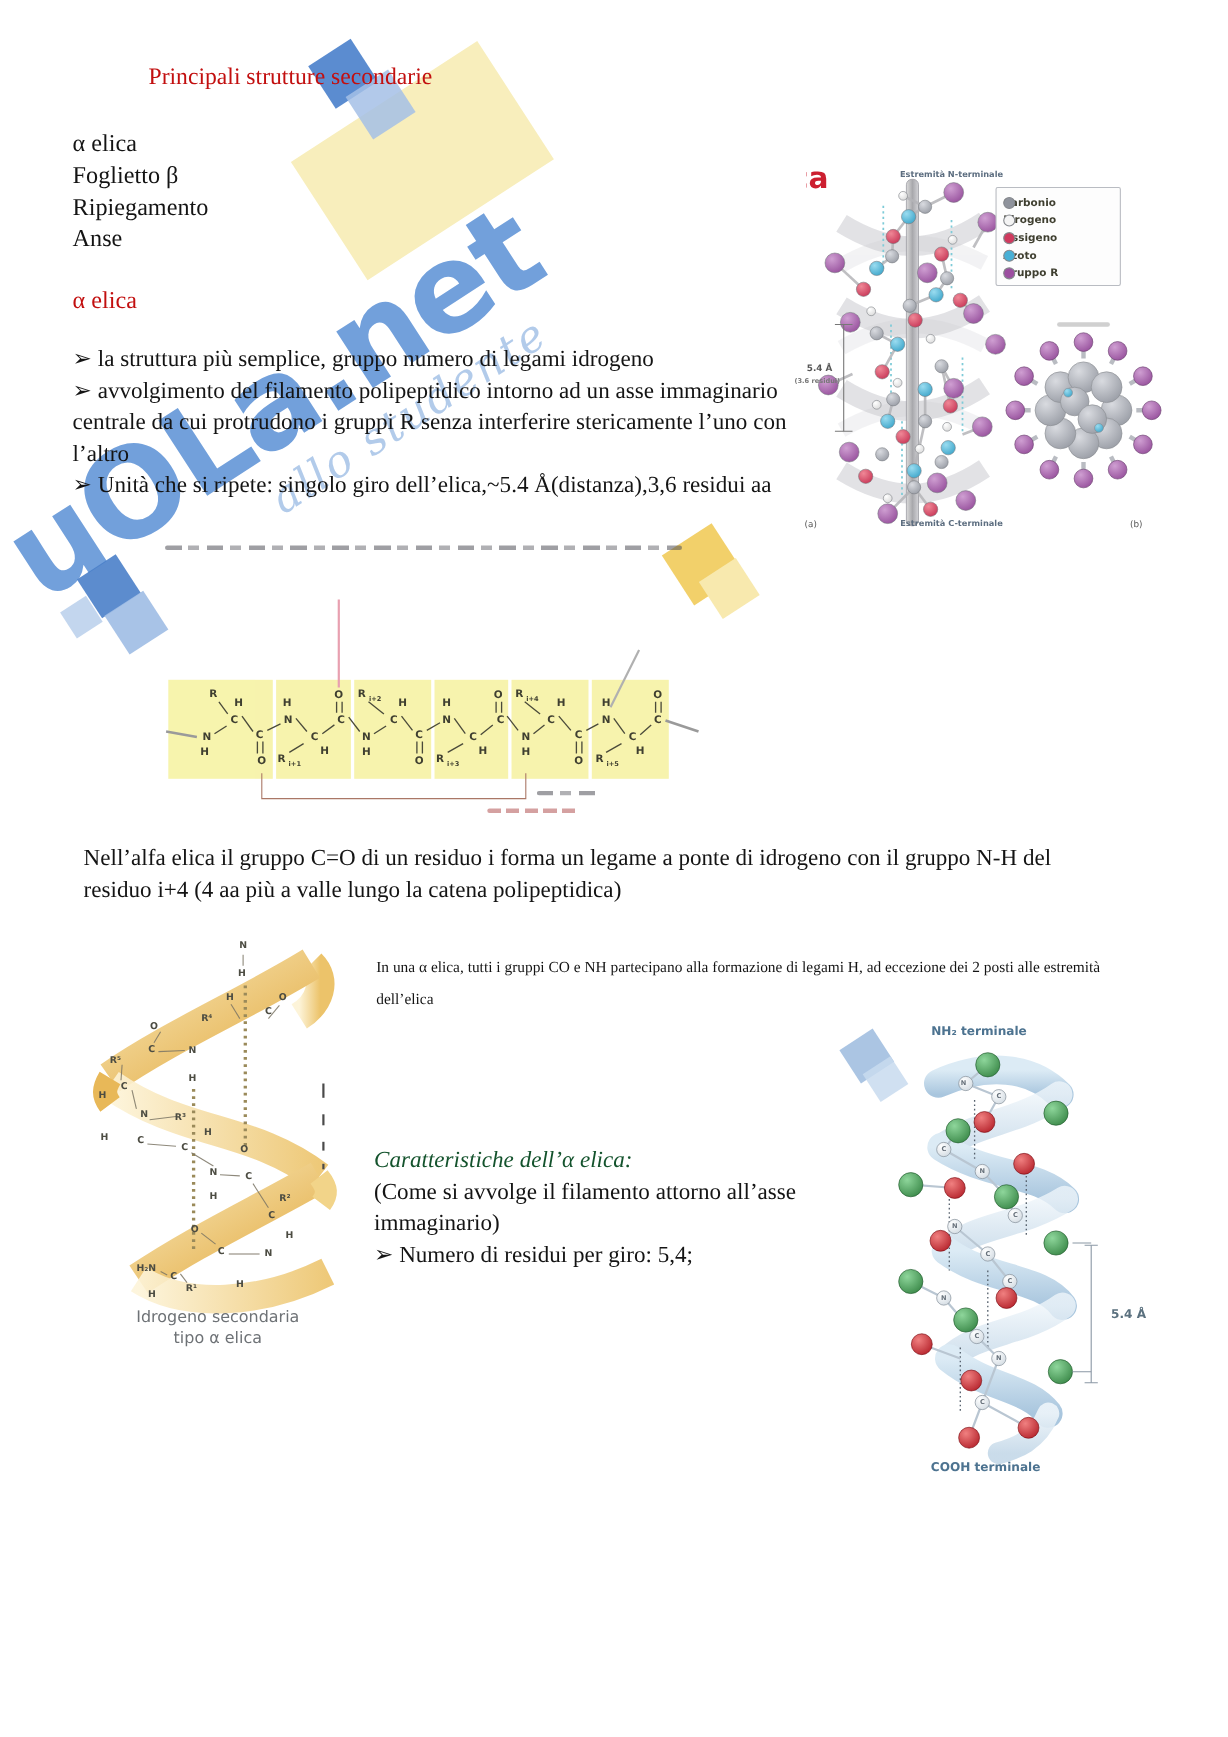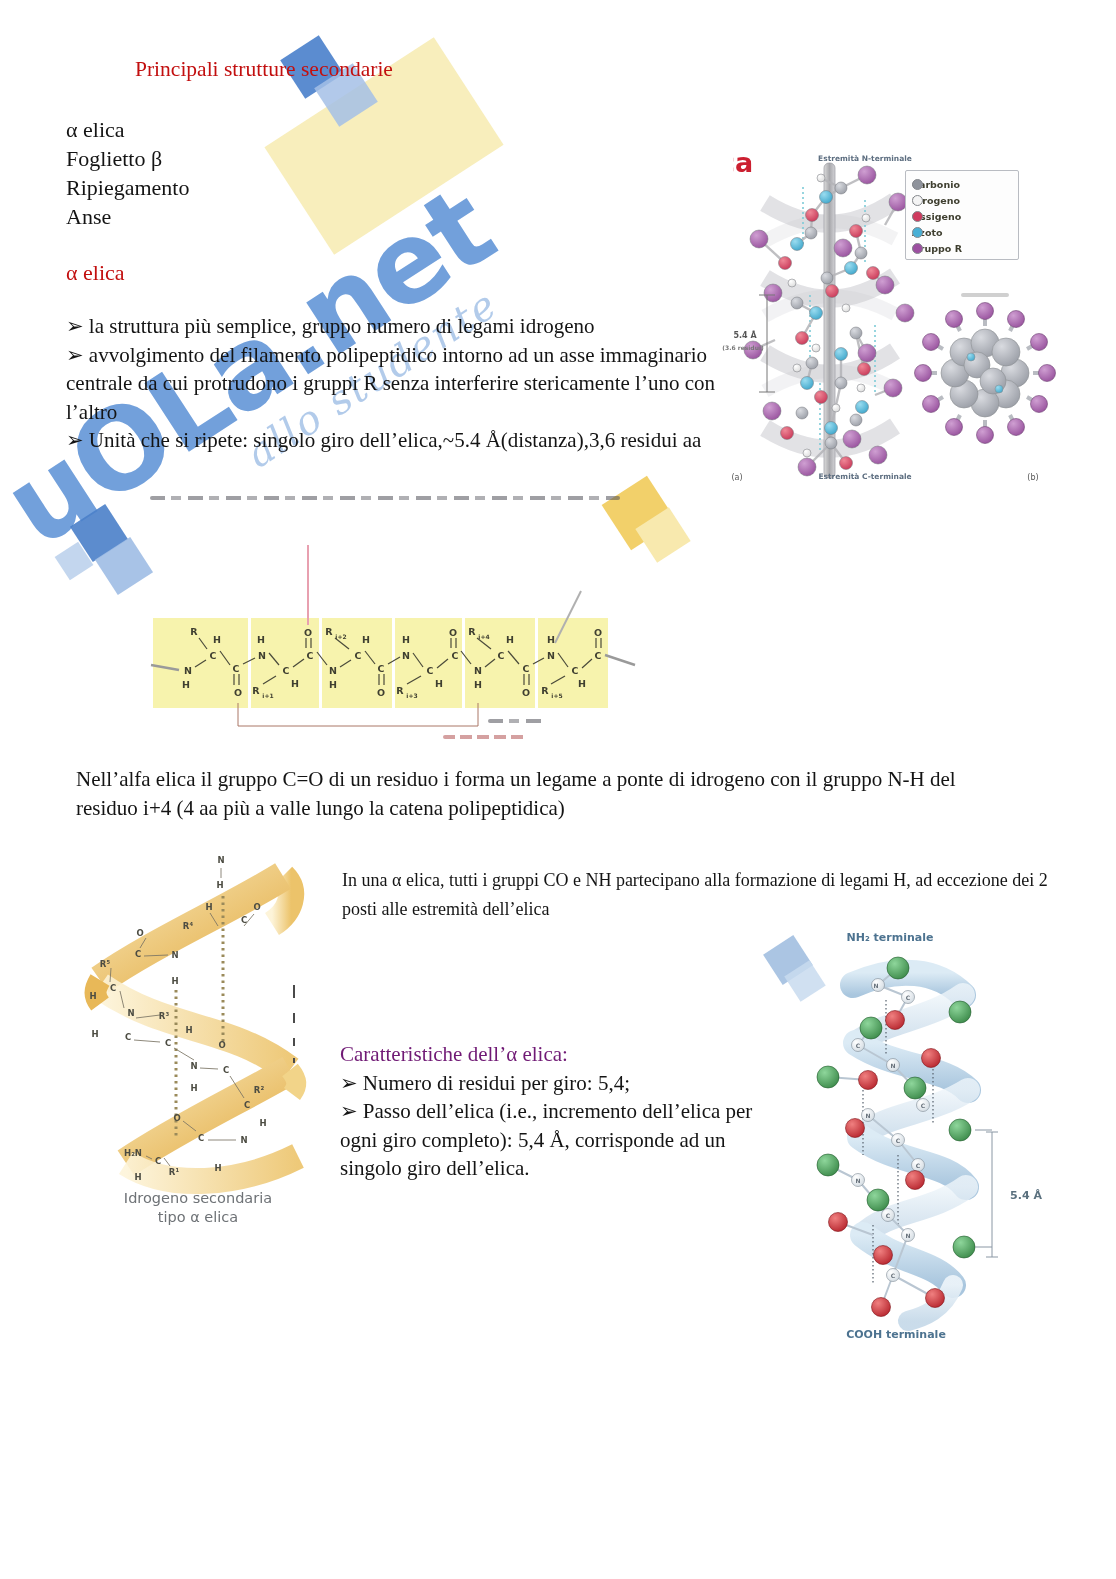--- a/index.html
+++ b/index.html
@@ -15,21 +15,21 @@
           color:#8ab0e0;opacity:.65;white-space:nowrap;}
   .wm-shape{position:absolute;}
   
   .abs{position:absolute;z-index:2;}
   .title{left:135px;top:57px;font-size:21.5px;font-weight:400;}
   .introlist{left:66px;top:115px;font-size:22px;line-height:29px;}
   .redhead{left:66px;top:260px;font-size:22px;}
   .bullets{left:66px;top:312px;width:676px;font-size:21px;line-height:28.5px;}
   .bullets p{margin:0;}
   .para1{left:76px;top:765px;width:892px;font-size:21px;line-height:29px;}
-  .para2{left:342px;top:866px;width:712px;font-size:18px;line-height:29px;}
+  .para2{left:342px;top:866px;width:712px;font-size:14px;line-height:29px;}
   .carat{left:340px;top:1040px;width:446px;font-size:21px;line-height:28.5px;}
   .carat p{margin:0;}
   
   .fig{position:absolute;z-index:2;}
   .fig span{position:absolute;white-space:nowrap;font:700 9.5px "DejaVu Sans",sans-serif;color:#3f3f30;}
   .fig-golden span{font-weight:600;font-size:8.5px;color:#4c4c42;}
   .caption{position:absolute;left:0;width:100%;text-align:center;z-index:2;
            font-family:"DejaVu Sans",sans-serif;font-size:14.5px;color:#6e7276;}
   .legend{position:absolute;left:190px;top:25px;width:114px;background:#fdfdfd;
           border:1px solid #b9bcc2;border-radius:2px;padding:5px 4px 3px 6px;box-sizing:border-box;}
@@ -414,23 +414,23 @@
   <span style="left: 163px; top: 22px; transform: translate(-50%, -50%);">N</span><span style="left: 162px; top: 47px; transform: translate(-50%, -50%);">H</span><span style="left: 151px; top: 69px; transform: translate(-50%, -50%);">H</span><span style="left: 199px; top: 69px; transform: translate(-50%, -50%);">O</span><span style="left: 186px; top: 82px; transform: translate(-50%, -50%);">C</span><span style="left: 130px; top: 88px; transform: translate(-50%, -50%);">R⁴</span><span style="left: 82px; top: 95px; transform: translate(-50%, -50%);">O</span><span style="left: 80px; top: 116px; transform: translate(-50%, -50%);">C</span><span style="left: 117px; top: 117px; transform: translate(-50%, -50%);">N</span><span style="left: 47px; top: 126px; transform: translate(-50%, -50%);">R⁵</span><span style="left: 117px; top: 143px; transform: translate(-50%, -50%);">H</span><span style="left: 55px; top: 150px; transform: translate(-50%, -50%);">C</span><span style="left: 35px; top: 158px; transform: translate(-50%, -50%);">H</span><span style="left: 73px; top: 175px; transform: translate(-50%, -50%);">N</span><span style="left: 106px; top: 178px; transform: translate(-50%, -50%);">R³</span><span style="left: 131px; top: 192px; transform: translate(-50%, -50%);">H</span><span style="left: 37px; top: 196px; transform: translate(-50%, -50%);">H</span><span style="left: 70px; top: 199px; transform: translate(-50%, -50%);">C</span><span style="left: 110px; top: 205px; transform: translate(-50%, -50%);">C</span><span style="left: 164px; top: 207px; transform: translate(-50%, -50%);">O</span><span style="left: 136px; top: 228px; transform: translate(-50%, -50%);">N</span><span style="left: 168px; top: 232px; transform: translate(-50%, -50%);">C</span><span style="left: 136px; top: 250px; transform: translate(-50%, -50%);">H</span><span style="left: 201px; top: 252px; transform: translate(-50%, -50%);">R²</span><span style="left: 189px; top: 267px; transform: translate(-50%, -50%);">C</span><span style="left: 205px; top: 285px; transform: translate(-50%, -50%);">H</span><span style="left: 119px; top: 280px; transform: translate(-50%, -50%);">O</span><span style="left: 143px; top: 300px; transform: translate(-50%, -50%);">C</span><span style="left: 186px; top: 302px; transform: translate(-50%, -50%);">N</span><span style="left: 160px; top: 330px; transform: translate(-50%, -50%);">H</span><span style="left: 75px; top: 315px; transform: translate(-50%, -50%);">H₂N</span><span style="left: 100px; top: 323px; transform: translate(-50%, -50%);">C</span><span style="left: 116px; top: 334px; transform: translate(-50%, -50%);">R¹</span><span style="left: 80px; top: 339px; transform: translate(-50%, -50%);">H</span></div>
 
   <div class="dashcol" style="top:985px;height:13px;"></div>
   <div class="dashcol" style="top:1013px;height:10px;"></div>
   <div class="dashcol" style="top:1038px;height:8px;"></div>
   <div class="dashcol" style="top:1058px;height:5px;"></div>
 
   <div class="abs para2">In una α elica, tutti i gruppi CO e NH partecipano alla formazione di legami H, ad eccezione dei 2 posti alle estremità dell’elica</div>
 
   <div class="abs carat">
-    <p style="color: #701a75;">Caratteristiche dell’α elica:</p>
+    <p style="color: #14532d; font-style: italic;">Caratteristiche dell’α elica:</p>
+    <p>(Come si avvolge il filamento attorno all’asse immaginario)</p>
     <p>➢ Numero di residui per giro: 5,4;</p>
-    <p>➢ Passo dell’elica (i.e., incremento dell’elica per ogni giro completo): 5,4 Å, corrisponde ad un singolo giro dell’elica.</p>
   </div>
 
   <div class="fig fig-blue" style="left:768px;top:925px;width:348px;height:430px;">
     <svg width="348" height="430" viewBox="0 0 348 430">
       <defs>
         <linearGradient id="brib1" x1="0" y1="0" x2="0" y2="1">
             <stop offset="0" stop-color="#dcebf5"></stop>
             <stop offset="1" stop-color="#a9c6de"></stop>
           </linearGradient>
         <linearGradient id="brib2" x1="0" y1="0" x2="0" y2="1">

